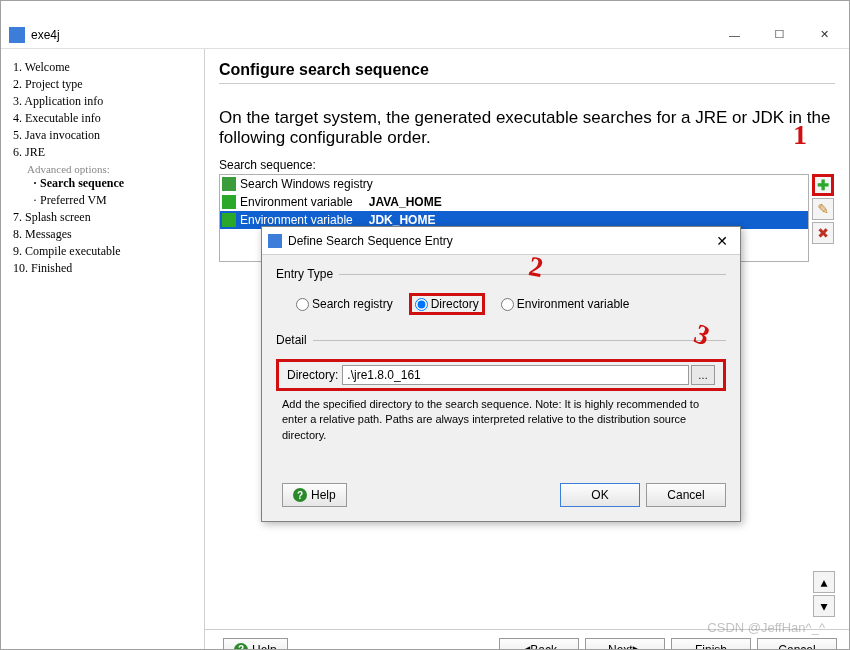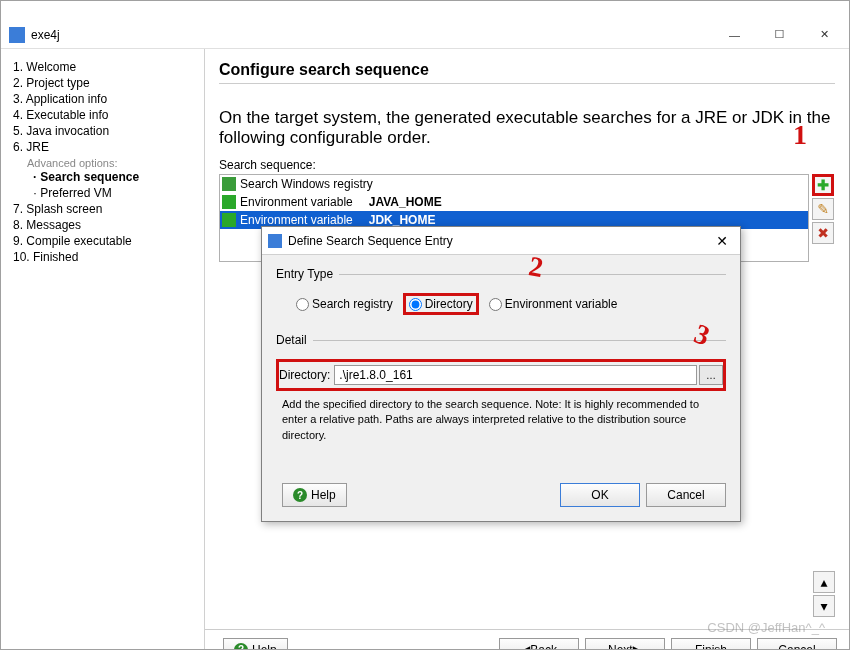--- a/index.html
+++ b/index.html
@@ -4,21 +4,21 @@
   <style>
     * { box-sizing: border-box; margin: 0; padding: 0; font-family: "Segoe UI", Tahoma, sans-serif; }
     body { width: 850px; height: 650px; background: #fff; overflow: hidden; border: 1px solid #a0a0a0; position: relative; }
     .titlebar { height: 28px; display: flex; align-items: center; padding: 0 2px; border-bottom: 1px solid #e0e0e0; margin-top: 20px; }
     .titlebar .app-icon { width: 16px; height: 16px; background: #3b7dd8; margin: 0 6px; }
     .titlebar .title { font-size: 12px; flex: 1; }
     .titlebar .winbtn { width: 45px; height: 28px; display: flex; align-items: center; justify-content: center; font-size: 11px; color: #333; }
     .body { display: flex; height: calc(100% - 28px); }
     .sidebar { width: 204px; padding: 10px 8px 8px 12px; border-right: 1px solid #d0d0d0; position: relative; background: #fff; }
     .sidebar ol { list-style: none; font-size: 12px; font-family: "Consolas","Courier New",monospace; }
-    .sidebar li { padding: 1px 0; cursor: pointer; }
+    .sidebar li { padding: 1px 0; cursor: pointer; font-family: Liberation Serif, serif; }
     .sidebar .adv-label { color: #888; font-size: 11px; padding: 2px 0 0 14px; }
     .sidebar .sub { padding-left: 20px; }
     .sidebar .sub::before { content: "· "; }
     .sidebar .bold { font-weight: bold; }
     .main { flex: 1; display: flex; flex-direction: column; position: relative; }
     .main-inner { flex: 1; padding: 12px 14px 0 14px; overflow: hidden; font-family: "Consolas","Courier New",monospace; font-size: 12px; }
     h2 { font-size: 16px; font-weight: bold; border-bottom: 1px solid #ccc; padding-bottom: 4px; margin-bottom: 24px; }
     .desc { font-size: 17px; margin-bottom: 10px; }
     .seq-label { font-size: 12px; margin-bottom: 2px; }
     .seq-area { display: flex; }
@@ -37,21 +37,21 @@
     .highlight-red { border: 3px solid #d01010 !important; }
     .anno { position: absolute; color: #d01010; font-size: 28px; font-weight: bold; font-family: "Segoe Script", cursive; pointer-events: none; }
     .modal-overlay { position: absolute; left: 260px; top: 225px; width: 480px; background: #f0f0f0; border: 1px solid #808080; box-shadow: 2px 2px 8px rgba(0,0,0,0.3); font-family: "Consolas","Courier New",monospace; font-size: 12px; }
     .modal-title { height: 28px; display: flex; align-items: center; padding: 0 6px; border-bottom: 1px solid #d0d0d0; background: #fff; }
     .modal-title .app-icon { width: 14px; height: 14px; background: #3b7dd8; margin-right: 6px; }
     .modal-title span { flex: 1; font-size: 12px; }
     .modal-title .close { font-size: 14px; cursor: pointer; padding: 0 6px; }
     .modal-body { padding: 12px 14px; }
     fieldset { border: 1px solid #c0c0c0; border-left: none; border-right: none; border-bottom: none; padding: 12px 0 10px 0; margin-bottom: 8px; }
     legend { font-size: 12px; padding-right: 6px; }
-    .radios { display: flex; gap: 10px; padding-left: 20px; align-items: center; }
+    .radios { display: flex; gap: 16px; padding-left: 20px; align-items: center; }
     .radios label { display: flex; align-items: center; gap: 3px; cursor: pointer; position: relative; }
     .radio-box { padding: 1px 3px; }
     .detail-row { display: flex; align-items: center; padding-left: 6px; }
     .detail-row label { margin-right: 4px; }
     .detail-row input { flex: 1; height: 20px; border: 1px solid #999; padding: 0 4px; font-family: inherit; font-size: 12px; background:#fff; }
     .browse { width: 24px; height: 20px; border: 1px solid #999; background: #e8e8e8; margin-left: 2px; font-size: 10px; cursor: pointer; }
     .hint { font-size: 11px; padding: 6px 6px 0 6px; line-height: 1.4; }
     .modal-footer { display: flex; padding: 10px 14px 14px 14px; align-items: center; }
     .modal-footer .spacer { flex: 1; }
     .btn { height: 24px; min-width: 80px; border: 1px solid #999; background: linear-gradient(#fdfdfd,#e6e6e6); font-size: 12px; cursor: pointer; margin-left: 6px; display: inline-flex; align-items: center; justify-content: center; padding: 0 10px; }
@@ -162,21 +162,21 @@
             <span>Directory</span>
           </label>
         <label>
             <input type="radio" name="et" style="">
             <span>Environment variable</span>
           </label>
       </div>
     </fieldset>
     <fieldset>
       <legend>Detail</legend>
-      <div class="detail-row highlight-red" style="border-width:3px;padding:3px 0;">
+      <div class="detail-row highlight-red" style="border-width:3px;padding:3px 8px;">
         <label>Directory:</label>
         <input type="text" value=".\jre1.8.0_161" style="">
         <button class="browse">…</button>
       </div>
       <div class="hint">Add the specified directory to the search sequence. Note: It is highly recommended to enter a relative path. Paths are always interpreted relative to the distribution source directory.</div>
     </fieldset>
   </div>
   <div class="modal-footer">
     <button class="btn help">
         <span class="qmark">?</span>

